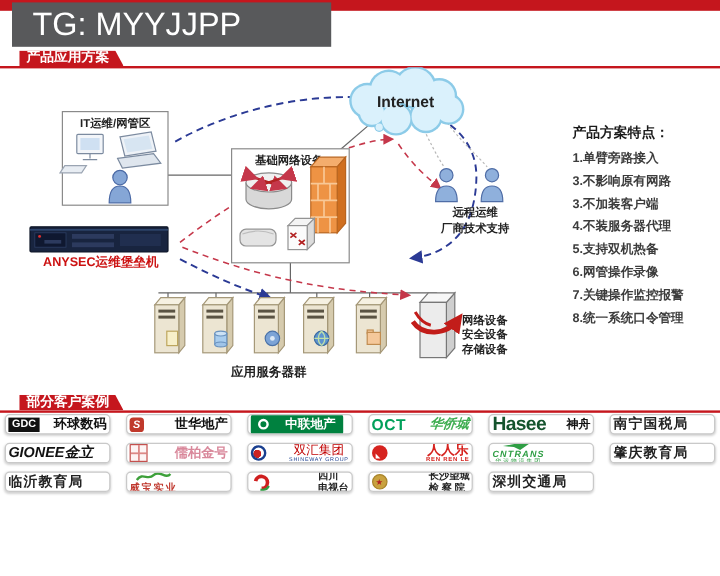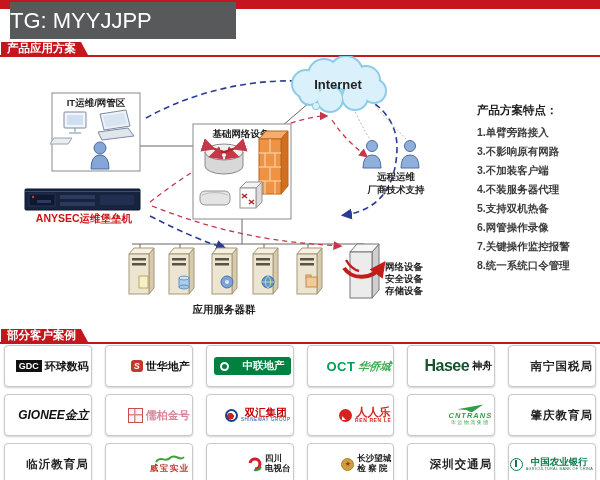--- a/index.html
+++ b/index.html
@@ -1,38 +1,38 @@
 <!DOCTYPE html>
 <html><head>
 <meta charset="utf-8">
 <style>
   html,body{margin:0;padding:0;background:#fff;}
   .page{position:relative;width:600px;height:480px;background:#fff;overflow:hidden;
         font-family:"Liberation Sans","DejaVu Sans",sans-serif;}
   .topbar{position:absolute;left:0;top:0;width:600px;height:9px;background:#c5161d;}
-  .tgbox{position:absolute;left:10px;top:2px;width:226px;height:37px;background:#58595b;
-         color:#fff;font-size:22px;line-height:37px;box-sizing:border-box;}
-  .tab{position:absolute;left:1px;background:#c5161d;color:#fff;font-weight:bold;font-size:11.5px;
+  .tgbox{position:absolute;left:10px;top:2px;width:266px;height:37px;background:#58595b;
+         color:#fff;font-size:27px;line-height:37px;padding-left:17px;box-sizing:border-box;}
+  .tab{position:absolute;left:16px;background:#c5161d;color:#fff;font-weight:bold;font-size:11.5px;
        line-height:13px;height:13px;padding:0 12px 0 6px;
        clip-path:polygon(0 0,calc(100% - 7px) 0,100% 100%,0 100%);}
   .tab1{top:42px;}
   .tab2{top:329px;}
   .redline{position:absolute;left:0;width:600px;height:1.5px;background:#c5161d;}
   .rl1{top:55px;} .rl2{top:342px;}
   .diagram{position:absolute;left:0;top:56px;width:600px;height:272px;}
   .diagram svg{position:absolute;left:0;top:0;}
   svg text{font-family:"Liberation Sans","DejaVu Sans",sans-serif;}
   .features{position:absolute;left:477px;top:47px;width:102px;}
   .features .ft{font-size:11.5px;font-weight:bold;color:#1a1a1a;margin-bottom:5px;}
   .features .fi{font-size:10.5px;font-weight:600;color:#3c3c3c;line-height:19px;white-space:nowrap;}
   .customers{position:absolute;left:4px;top:345px;width:592px;display:grid;
              grid-template-columns:repeat(6,1fr);column-gap:13px;row-gap:7px;}
-  .card{height:42px;background:#fff;border:1px solid #c9c9c9;border-radius:4px;
+  .card{height:17px;background:#fff;border:1px solid #c9c9c9;border-radius:4px;
         box-shadow:0 1px 2px rgba(0,0,0,.18);display:flex;align-items:center;
-        justify-content:flex-end;gap:3px;overflow:hidden;padding:1px 2px;box-sizing:border-box;}
+        justify-content:space-between;gap:3px;overflow:hidden;padding:1px 2px;box-sizing:border-box;}
   .txt-plain{font-size:11.5px;font-weight:600;color:#222;letter-spacing:1px;white-space:nowrap;}
   .gdc-badge{background:#111;color:#fff;font-weight:bold;font-size:9px;padding:1.5px 3px;line-height:1;}
   .txt-black{font-weight:800;font-size:11px;color:#111;white-space:nowrap;}
   .sh-ic{width:12px;height:12px;background:#c0392b;border-radius:3px;color:#fff;font-size:9px;
          font-weight:bold;font-style:italic;display:flex;align-items:center;justify-content:center;flex:none;}
   .zl-pill{background:#00813f;border-radius:3px;color:#fff;display:flex;align-items:center;
            gap:14px;padding:2px 6px;}
   .zl-ring{width:9px;height:9px;border:2px solid #fff;border-radius:50%;box-sizing:border-box;flex:none;}
   .zl-txt{font-size:10.5px;font-weight:bold;white-space:nowrap;}
   .oct-en{color:#00a05a;font-weight:bold;font-size:13px;letter-spacing:.5px;}
@@ -40,21 +40,21 @@
   .hasee-en{font-weight:bold;font-size:16px;letter-spacing:-.5px;color:#14532d;}
   .hasee-cn{font-size:10px;color:#111;font-weight:600;}
   .gionee{font-style:italic;font-weight:800;font-size:12px;color:#111;white-space:nowrap;}
   .seal{width:13px;height:13px;border:1.5px solid #c4504e;flex:none;
         background:linear-gradient(#dc8886 0 0) center/1.5px 100% no-repeat,
                    linear-gradient(#dc8886 0 0) center/100% 1.5px no-repeat,#fdf4f4;}
   .seal-txt{color:#d9889b;font-weight:bold;font-size:11px;white-space:nowrap;}
   .shc{width:13px;height:13px;border-radius:50%;border:2px solid #1a3f8f;box-sizing:border-box;
        background:radial-gradient(circle at 38% 58%,#cc2222 42%,#fff 46%);flex:none;}
   .vcol{display:flex;flex-direction:column;align-items:center;line-height:1.05;}
-  .shw-cn{color:#c00000;font-weight:bold;font-size:10.5px;white-space:nowrap;}
+  .shw-cn{color:#c00000;font-weight:normal;font-size:10.5px;white-space:nowrap;}
   .shw-en{color:#1a3f8f;font-size:4.5px;letter-spacing:.6px;white-space:nowrap;}
   .rrl{width:13px;height:13px;border-radius:50%;background:#d6231f;position:relative;flex:none;}
   .rrl::after{content:"";position:absolute;left:3px;bottom:2px;width:0;height:0;
               border-left:4px solid #fff;border-top:4px solid transparent;}
   .rrl-cn{color:#d6231f;font-weight:bold;font-size:11.5px;white-space:nowrap;}
   .rrl-en{color:#d6231f;font-weight:bold;font-size:5px;letter-spacing:.6px;white-space:nowrap;}
   .cn-swoosh{width:26px;height:8px;background:#2f9e44;
              clip-path:polygon(0 60%,100% 0,55% 100%,35% 70%);}
   .cn-en{color:#2f9e44;font-weight:bold;font-style:italic;font-size:7.5px;letter-spacing:1px;}
   .cn-sub{color:#2f9e44;font-size:5px;letter-spacing:1.5px;white-space:nowrap;}
@@ -385,22 +385,15 @@
     <div class="card">
       <span class="emb">★</span>
       <span class="two-line">
         <span>长沙望城</span><br>
         <span>检 察 院</span>
       </span>
     </div>
     <div class="card">
       <span class="txt-plain">深圳交通局</span>
     </div>
-    <div class="card">
-      <span class="abc-ic"></span>
-      <span class="vcol">
-        <span class="abc-cn">中国农业银行</span>
-        <span class="abc-en">AGRICULTURAL BANK OF CHINA</span>
-      </span>
-    </div>
   </div>
 
 </div>
 
 </body></html>

